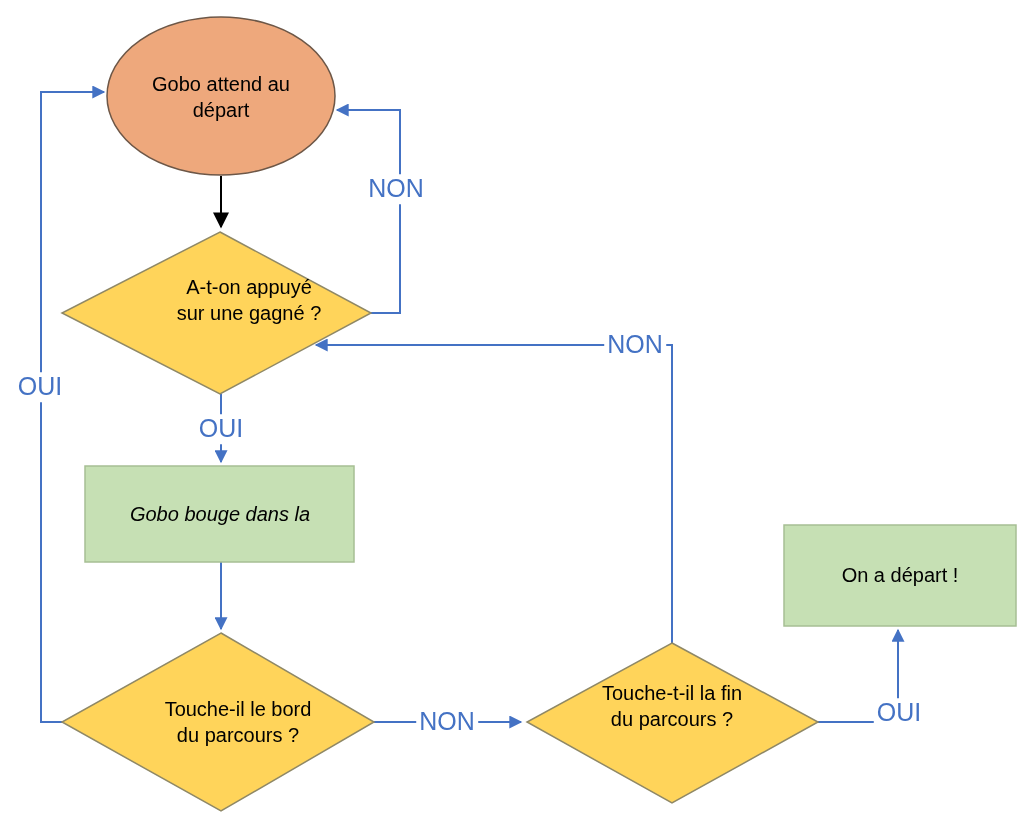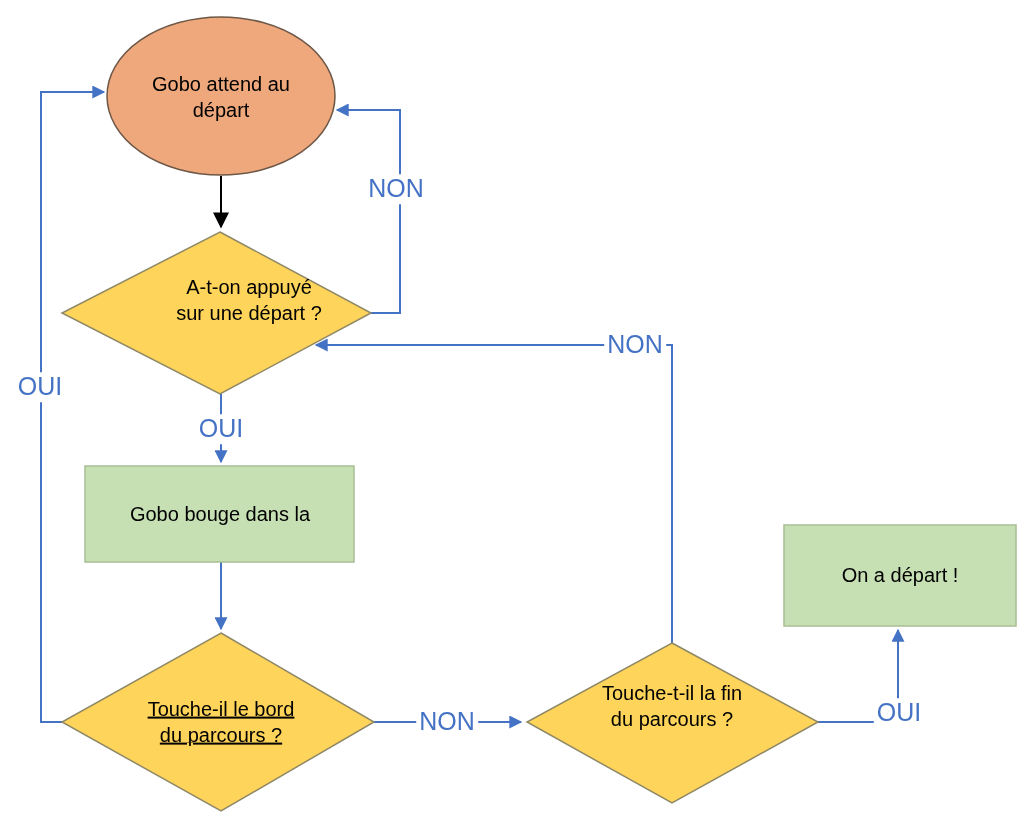--- a/index.html
+++ b/index.html
@@ -86,28 +86,28 @@
     <rect x="784" y="525" width="232" height="101" fill="#C6E0B4" stroke="#a6bf94" stroke-width="1.5"></rect>
   </svg>
 
   <div class="node-label" style="left:221px; top:97px;">
     <span>Gobo attend au</span><br>
     <span>départ</span>
   </div>
 
   <div class="node-label" style="left:221px; top:300px;margin-left:28px;">
     <span>A-t-on appuyé</span><br>
-    <span>sur une départ ?</span>
+    <span>sur une gagné ?</span>
   </div>
 
-  <div class="node-label" style="left:220px; top:514px;">
+  <div class="node-label" style="left:220px; top:514px;font-style:italic;">
     <span>Gobo bouge dans la</span><br>
   </div>
 
-  <div class="node-label" style="left:221px; top:722px;text-decoration:underline;">
+  <div class="node-label" style="left:238px; top:722px;">
     <span>Touche-il le bord</span><br>
     <span>du parcours ?</span>
   </div>
 
   <div class="node-label" style="left:672px; top:706px;">
     <span>Touche-t-il la fin</span><br>
     <span>du parcours ?</span>
   </div>
 
   <div class="node-label" style="left:900px; top:575px;">

